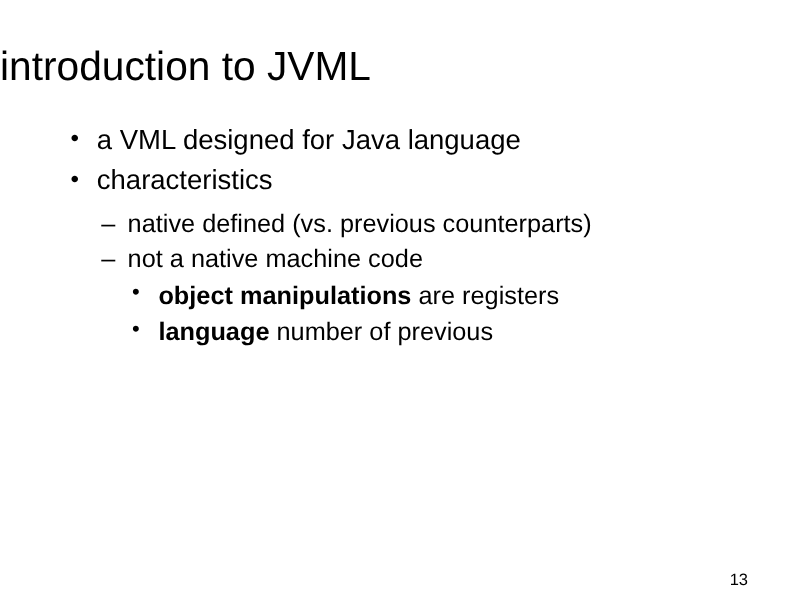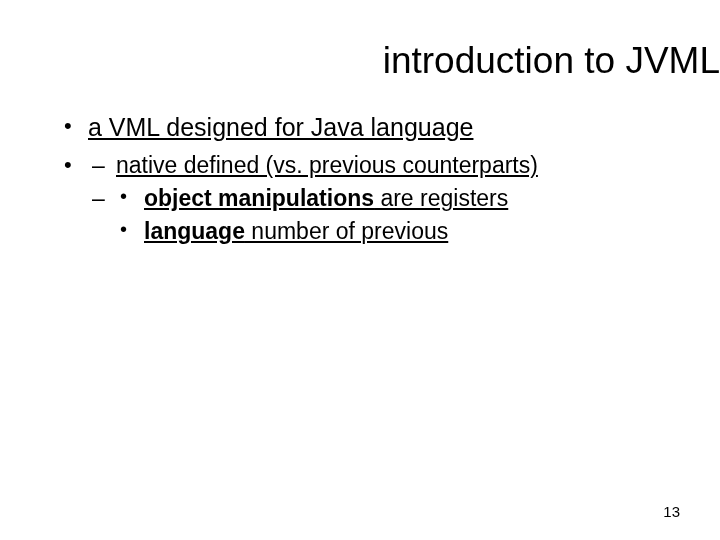--- a/index.html
+++ b/index.html
@@ -13,33 +13,33 @@
     position: relative;
     overflow: hidden;
   }
   .slide {
     width: 720px;
     height: 540px;
     position: relative;
     box-sizing: border-box;
   }
   .title {
-    text-align: right;
+    text-align: left;
     font-size: 37px;
     font-weight: normal;
     padding-top: 40px;
     padding-bottom: 30px;
   }
   .body {
     padding: 0 50px 0 60px;
     font-size: 25px;
     line-height: 1.25;
   }
   ul { margin: 0; padding: 0; list-style: none; }
-  .lvl1 > li { position: relative; padding-left: 28px; margin-bottom: 6px; text-decoration: underline; }
+  .lvl1 > li { position: relative; padding-left: 28px; margin-bottom: 6px; }
   .lvl1 > li::before {
     content: "•";
     position: absolute;
     left: 4px;
     top: 0;
     font-size: 22px;
   }
   .lvl2 { margin-top: 8px; }
   .lvl2 > li { position: relative; padding-left: 28px; margin-bottom: 4px; font-size: 23px; }
   .lvl2 > li::before {
@@ -55,38 +55,40 @@
     position: absolute;
     left: 4px;
     top: 0;
     font-size: 20px;
   }
   .indent-extra { padding-left: 230px; display: block; }
   .bold { font-weight: bold; text-align: right; }
   .page-num {
     position: absolute;
     right: 40px;
-    bottom: 20px;
+    bottom: 4px;
     font-size: 15px;
   }
 </style>
 </head>
 <body>
 
 <div class="slide">
 
   <div class="title">introduction to JVML</div>
 
   <div class="body">
     <ul class="lvl1">
       <li><span>a VML designed for Java language</span></li>
       <li>
+        <span>characteristics</span>
         <ul class="lvl2">
           <li><span>native defined (vs. previous counterparts)</span></li>
           <li>
+            <span>not a native machine code</span>
             <ul class="lvl3">
               <li>
                 <span class="bold">object manipulations</span><span> are registers</span>
               </li>
               <li>
                 <span class="bold">language</span><span> number of previous</span>
               </li>
             </ul>
           </li>
         </ul>

